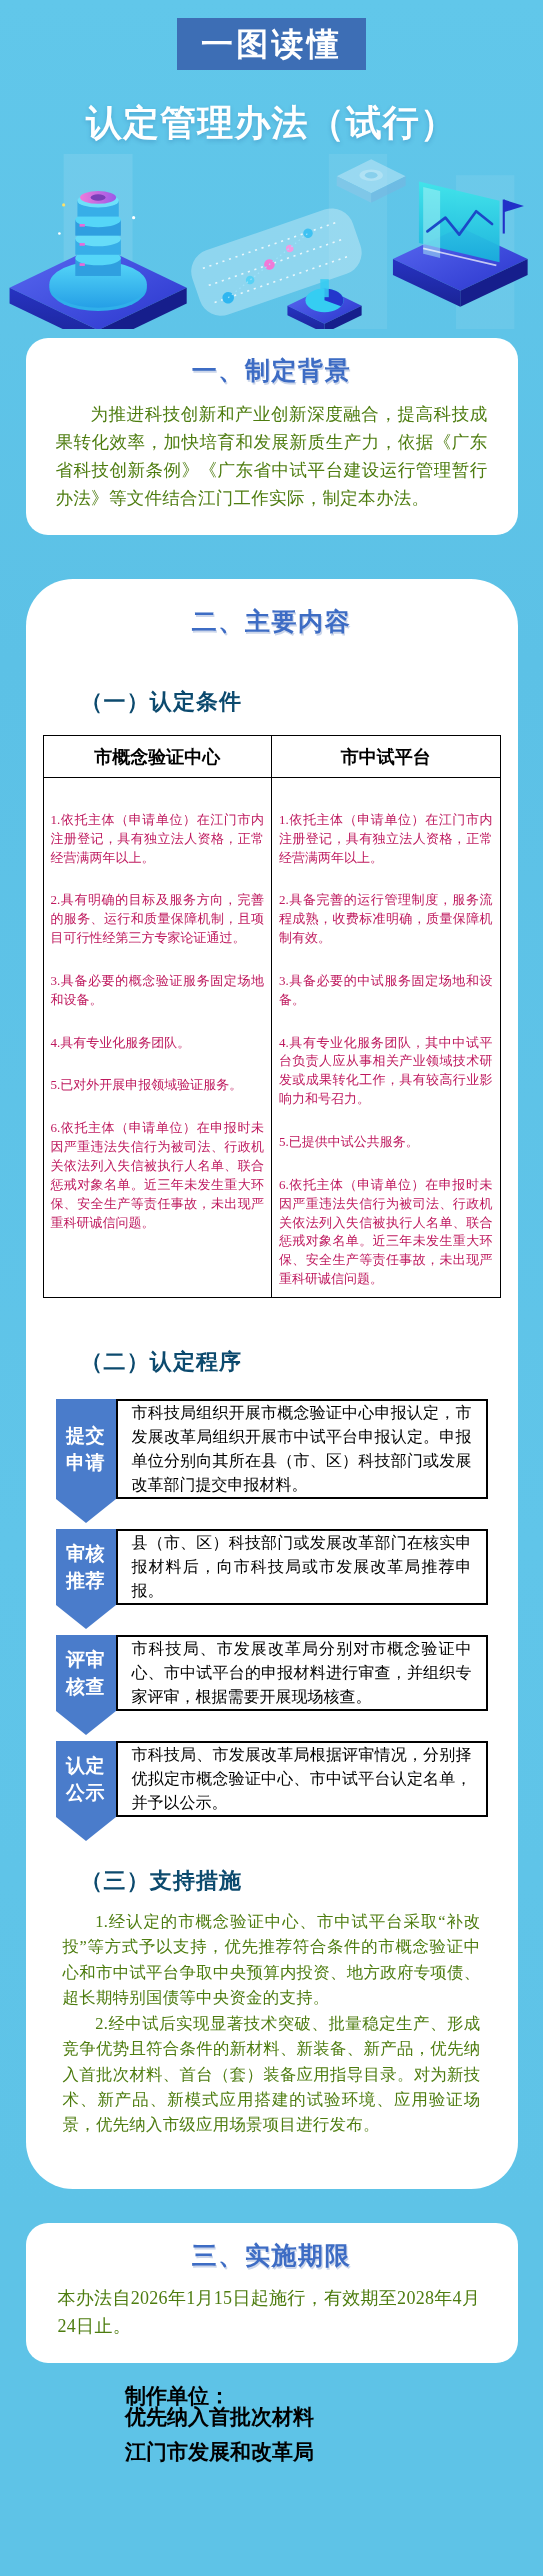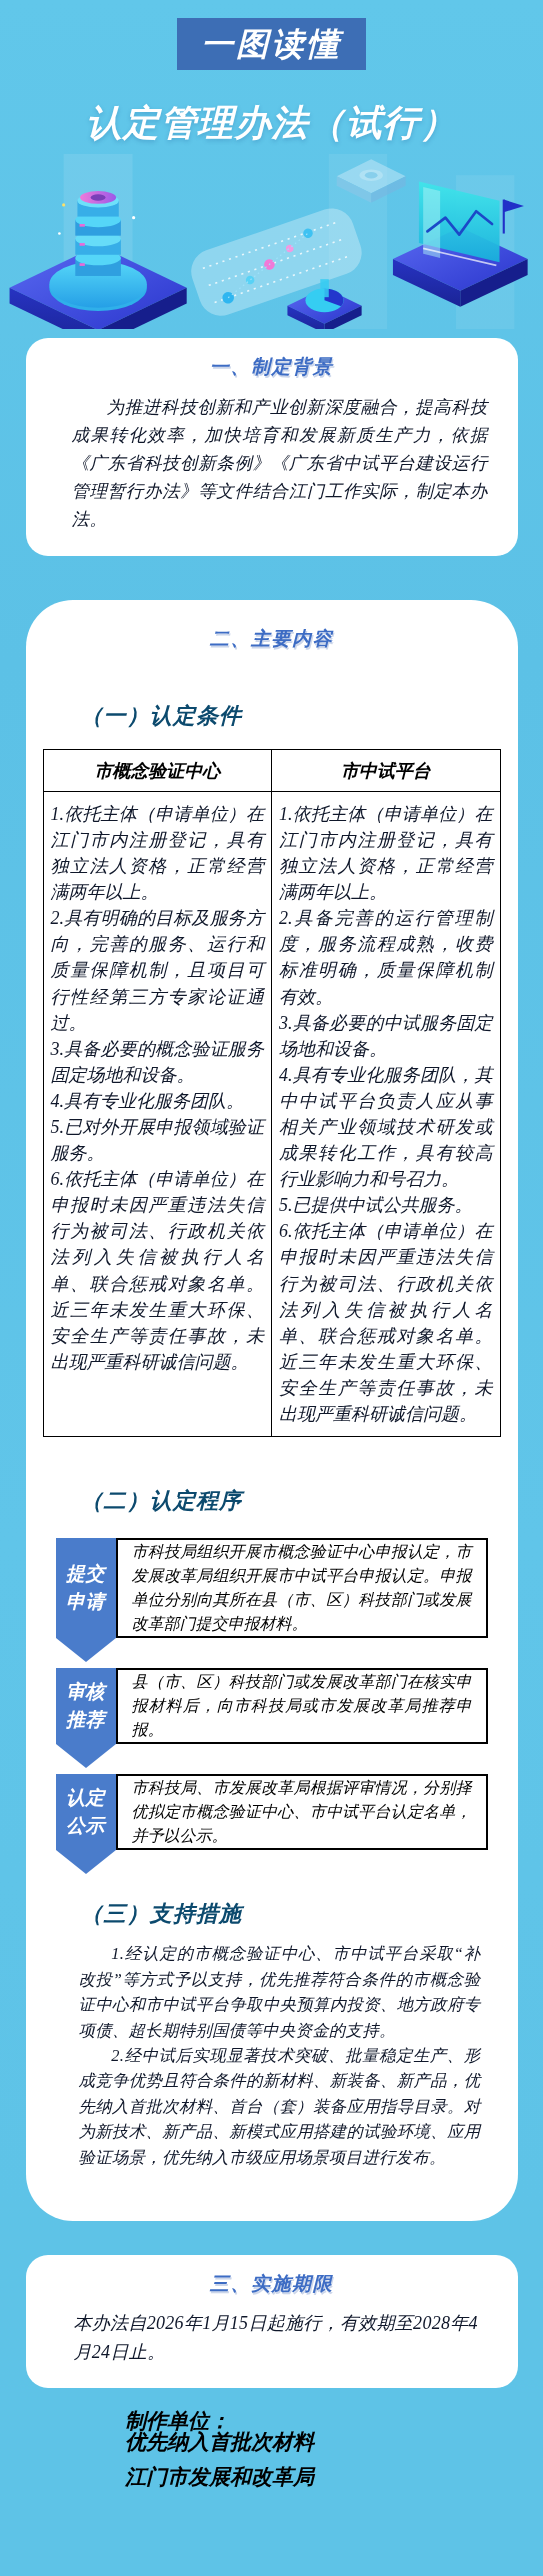--- a/index.html
+++ b/index.html
@@ -4,21 +4,20 @@
 <style>
   * { margin:0; padding:0; box-sizing:border-box; }
   html,body { background:#5ec3e7; }
   body {
     width:543px; height:2576px; overflow:hidden; margin:0 auto;
     font-family:"Liberation Sans","DejaVu Sans",sans-serif;
   }
   .page {
     width:543px; height:2205px; position:relative;
     background:linear-gradient(180deg,#61c7ea 0%,#5cc1e6 30%,#60c5e9 70%,#5ec3e7 100%);
-    font-style:italic;
   }
   
   .header { padding-top:18px; text-align:center; }
   .badge {
     display:inline-block; background:#3d6eb5; color:#fff;
     font-size:32px; font-weight:800; letter-spacing:3.2px;
     padding:8.5px 24.4px; line-height:1.1;
   }
   .title { margin-top:24.4px; }
   .title-line {
@@ -28,29 +27,28 @@
   
   .hero { width:543px; height:175px; margin-top:3.2px; position:relative; }
   .hero svg { display:block; }
   
   .card {
     width:492px; margin:0 auto; background:#ffffff;
     border-radius:22px;
   }
   .card.big { border-radius:47px; }
   .sec-heading {
-    text-align:center; color:#3d6cc4; font-size:19px; font-weight:800;
+    text-align:center; color:#3d6cc4; font-size:25px; font-weight:800;
     letter-spacing:1.6px; text-shadow:1.1px 1.6px 0 #ccd6ea;
   }
   .card1 { margin-top:9.6px; padding:16px 30px 23px 30px; }
   .body-text {
     font-family:"Liberation Serif","DejaVu Serif",serif;
-    color:#0f172a; font-size:17.5px; line-height:1.6; text-align:justify;
+    color:#4d7c0f; font-size:17.5px; line-height:1.6; text-align:justify;
     letter-spacing:0.3px;
-    margin-left:16px;
   }
   .indent { text-indent:2em; }
   .card1 .body-text { margin-top:12.7px; }
   .card2 { margin-top:44px; padding:26.5px 14px 51px 14px; }
   .sub-heading {
     color:#0c4a6e; font-size:22px; font-weight:800; letter-spacing:1.1px;
     margin-left:41px;
   }
   .sub-heading.first { margin-top:49px; }
   
@@ -60,21 +58,21 @@
   }
   .cond-table th {
     border:1.6px solid #000; font-family:"Liberation Serif","DejaVu Serif",serif;
     font-size:18px; font-weight:700; padding:8.5px 4.2px; text-align:center;
   }
   .cond-table td {
     border:1.6px solid #000; vertical-align:top; padding:8.5px 7px;
   }
   .cond-item {
     font-family:"Liberation Serif","DejaVu Serif",serif;
-    font-size:18px; line-height:1.45; text-align:justify; color:#0f172a;
+    font-size:13px; line-height:1.45; text-align:justify; color:#be185d;margin-top:24px;
   }
   
   .steps { margin:22px 16px 0 16px; }
   .step { display:flex; align-items:stretch; margin-bottom:30px; position:relative; }
   .step-label {
     flex:0 0 60px; width:60px; background:#4a7ccb; color:#fff;
     font-size:19px; font-weight:700; line-height:1.45; letter-spacing:0.5px;
     display:flex; align-items:center; justify-content:center; text-align:center;
     padding:0 10px; position:relative; z-index:2;
   }
@@ -263,20 +261,26 @@
           <p>市科技局组织开展市概念验证中心申报认定，市发展改革局组织开展市中试平台申报认定。申报单位分别向其所在县（市、区）科技部门或发展改革部门提交申报材料。</p>
         </div>
       </div>
       <div class="step">
         <div class="step-label">审核推荐</div>
         <div class="step-body">
           <p>县（市、区）科技部门或发展改革部门在核实申报材料后，向市科技局或市发展改革局推荐申报。</p>
         </div>
       </div>
       <div class="step">
+        <div class="step-label">评审核查</div>
+        <div class="step-body">
+          <p>市科技局、市发展改革局分别对市概念验证中心、市中试平台的申报材料进行审查，并组织专家评审，根据需要开展现场核查。</p>
+        </div>
+      </div>
+      <div class="step">
         <div class="step-label">认定公示</div>
         <div class="step-body">
           <p>市科技局、市发展改革局根据评审情况，分别择优拟定市概念验证中心、市中试平台认定名单，并予以公示。</p>
         </div>
       </div>
     </div>
 
     <div class="sub-heading first">（三）支持措施</div>
 
     <div class="support">

